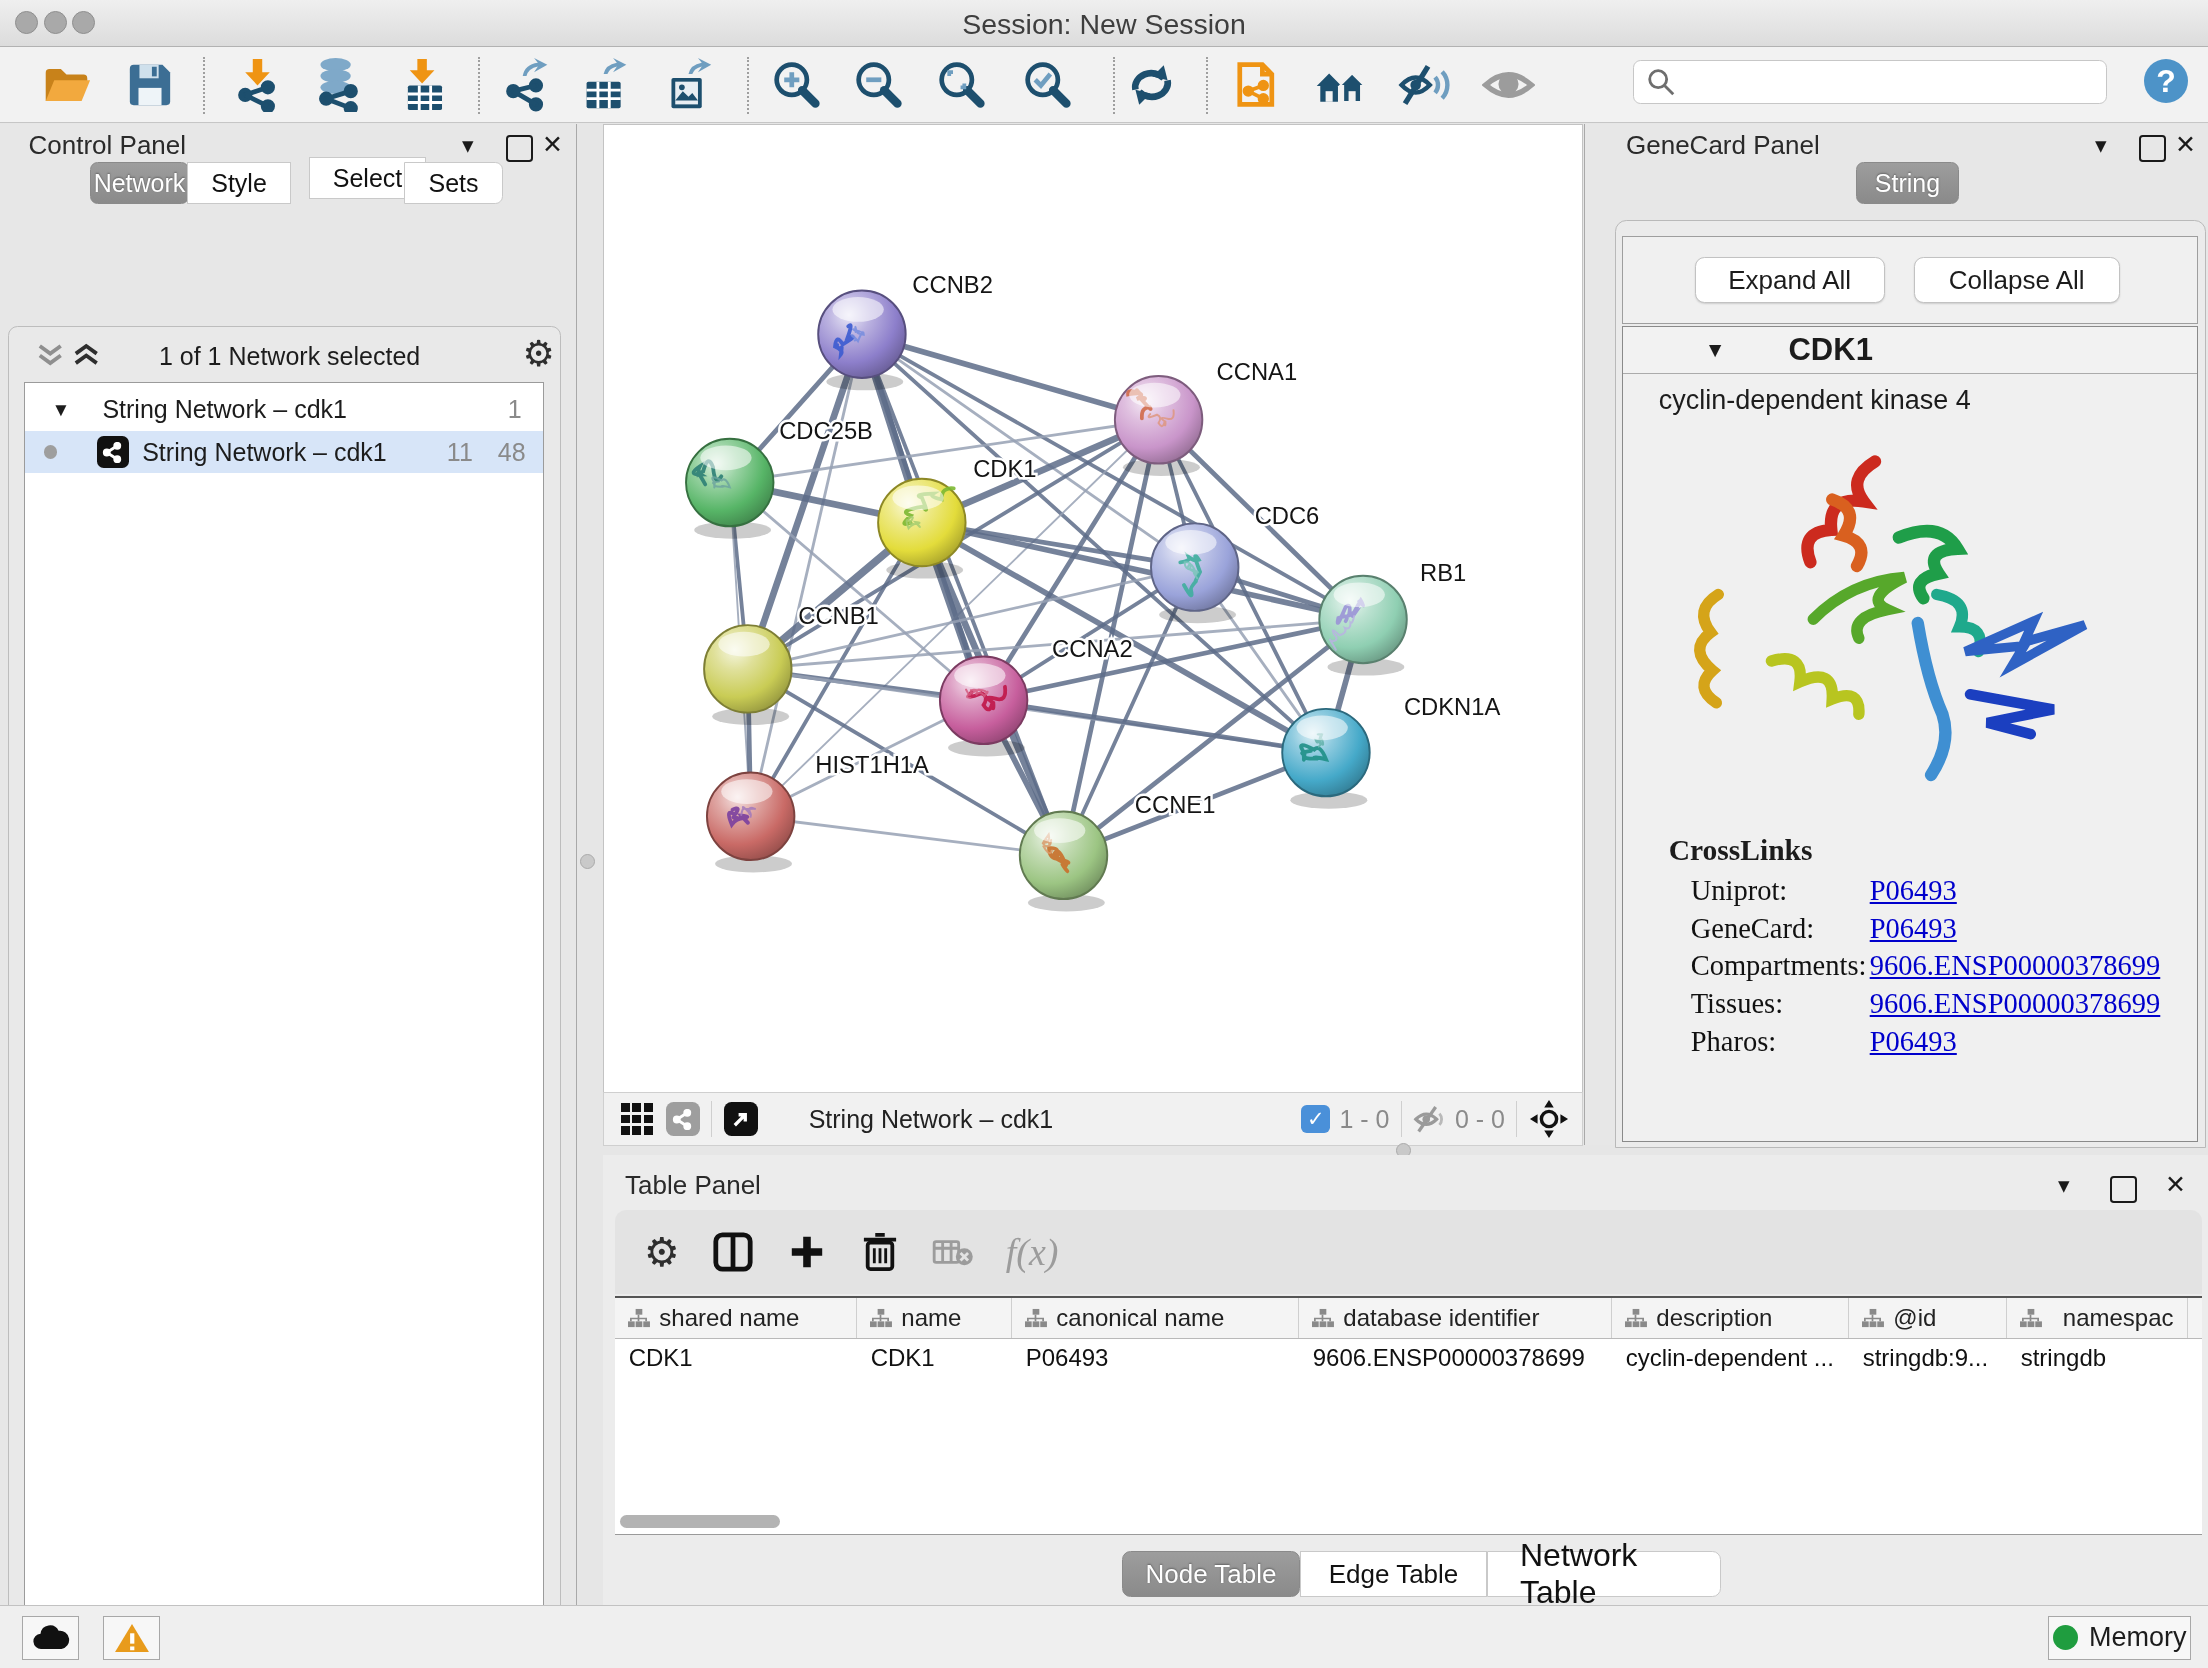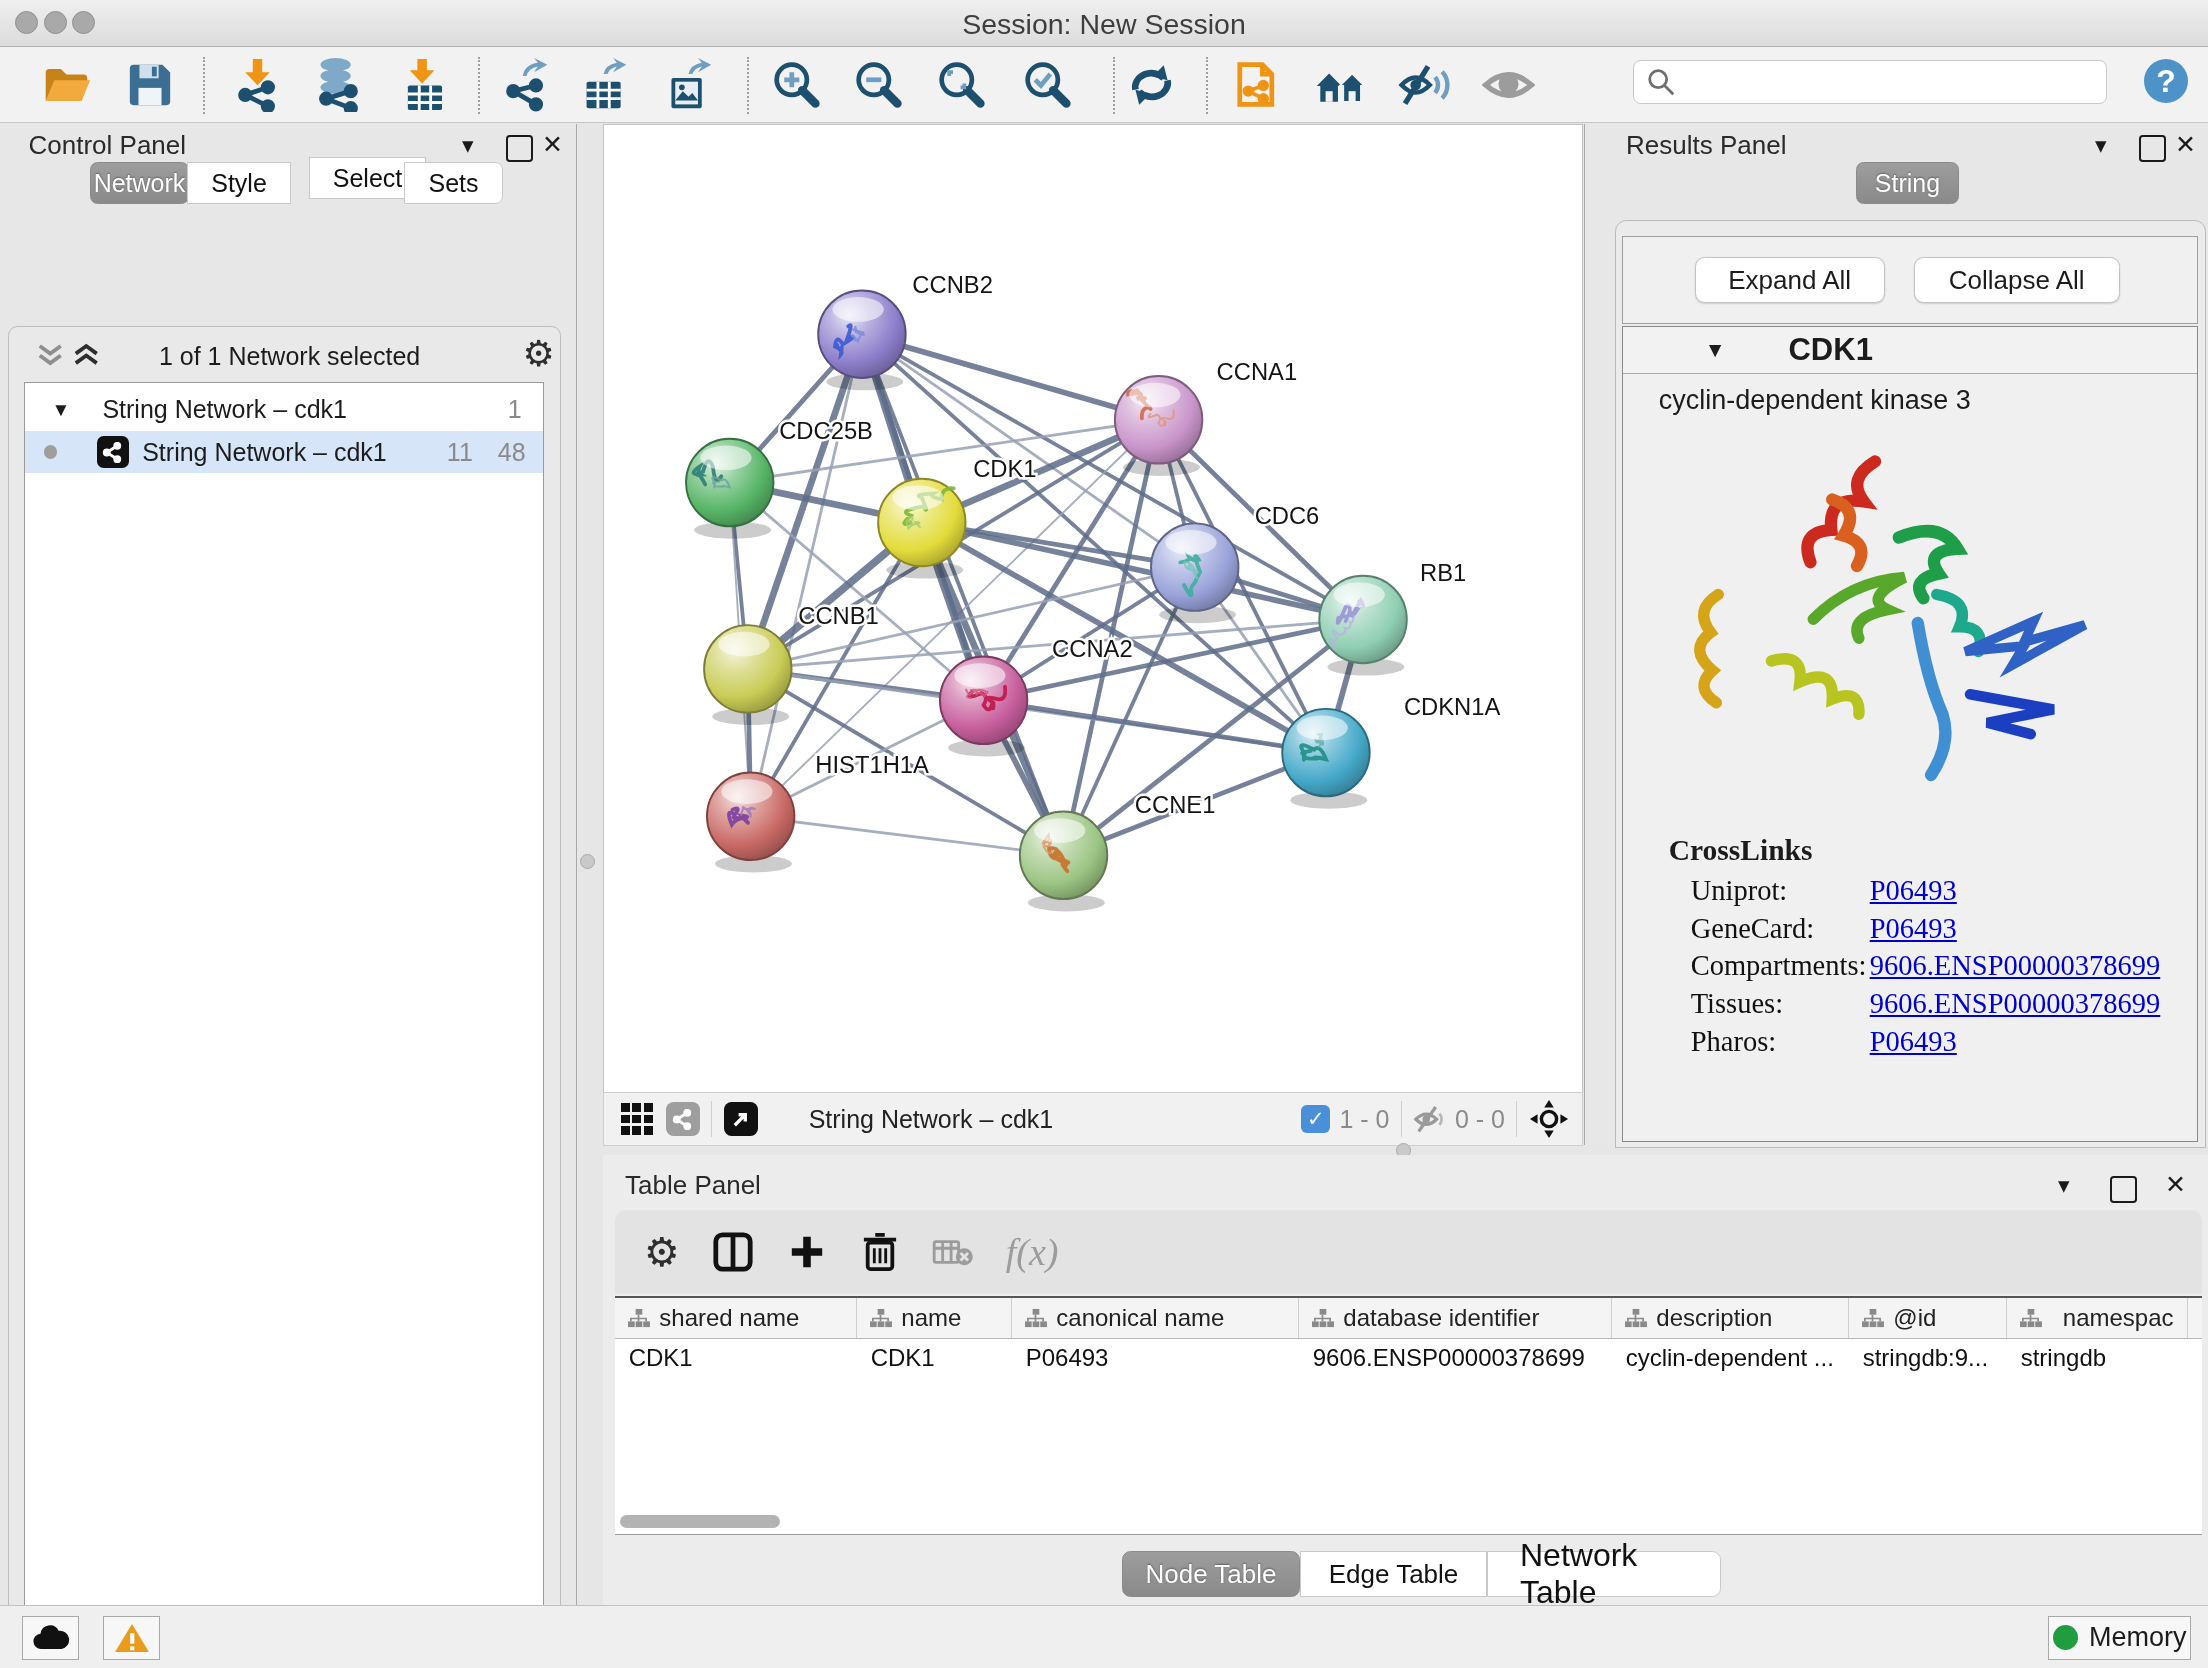--- a/index.html
+++ b/index.html
@@ -581,39 +581,39 @@
       <circle cx="21" cy="21" r="8" fill="none" stroke="#111" stroke-width="3.6"></circle>
       <path d="M21 1 l5 8 h-10 z M41 21 l-8 5 v-10 z M21 41 l-5-8 h10 z M1 21 l8-5 v10 z" fill="#111"></path>
     </svg>
   </span>
 </div>
 <div class="dot-handle" style="left:580px;top:854px"></div>
 <div class="dot-handle" style="left:1585px;top:626px"></div>
 <div class="dot-handle" style="left:1396px;top:1143px"></div>
 
 <div id="results-panel" class="abs">
-  <div class="ptitle abs" style="left:41px;top:5.7px">Results Panel</div>
+  <div class="ptitle abs" style="left:41px;top:5.7px">GeneCard Panel</div>
   <div class="pctl" style="left:510px;top:7.6px;font-size:23px">▾</div>
   <div class="boxbtn abs" style="left:554px;top:11.4px"></div>
   <div class="pctl" style="left:590px;top:5.7px;font-weight:bold">✕</div>
 
   <div class="seg sel" style="left:271px;top:38px;width:101px;border-radius:7.6px">String</div>
 
   <div id="rp-box">
     <div id="rp-expbox">
       <div class="rp-btn" style="left:72px;width:188px">Expand All</div>
       <div class="rp-btn" style="left:291px;width:204px">Collapse All</div>
     </div>
 
     <div id="rp-card">
       <div id="rp-card-head">
         <span style="margin-left:82px;font-size:21px">▼</span>
         <span style="margin-left:63px;font-size:31px;font-weight:bold">CDK1</span>
       </div>
-      <div style="font-size:27px;margin:11.4px 0 0 36px">cyclin-dependent kinase 3</div>
+      <div style="font-size:27px;margin:11.4px 0 0 36px">cyclin-dependent kinase 4</div>
 
       <svg width="409" height="380" viewBox="0 0 430 400" style="margin:17px 0 0 57px">
         <g fill="none" stroke-linecap="round">
           <path d="M205 30 q-30 18 -12 42 q-38 -6 -34 30 q-34 2 -22 34" stroke="#cc2a1e" stroke-width="13"></path>
           <path d="M160 70 q30 10 12 38 q28 8 14 32" stroke="#d9601f" stroke-width="13"></path>
           <path d="M40 170 q-26 16 -8 40 q-24 18 2 40 q-20 18 4 34" stroke="#d5a419" stroke-width="12"></path>
           <path d="M96 240 q34 -10 30 22 q36 -16 34 18 q30 -12 28 16" stroke="#b8c520" stroke-width="12"></path>
           <path d="M140 196 q40 -40 96 -44 q-44 22 -18 34 q-40 8 -30 30" stroke="#57a82b" stroke-width="12"></path>
           <path d="M230 110 q44 -18 62 12 q-36 2 -20 26 q-30 6 -16 26" stroke="#1f9e49" stroke-width="13"></path>
           <path d="M270 170 q36 6 24 34 q28 0 20 26" stroke="#1fa98c" stroke-width="12"></path>

